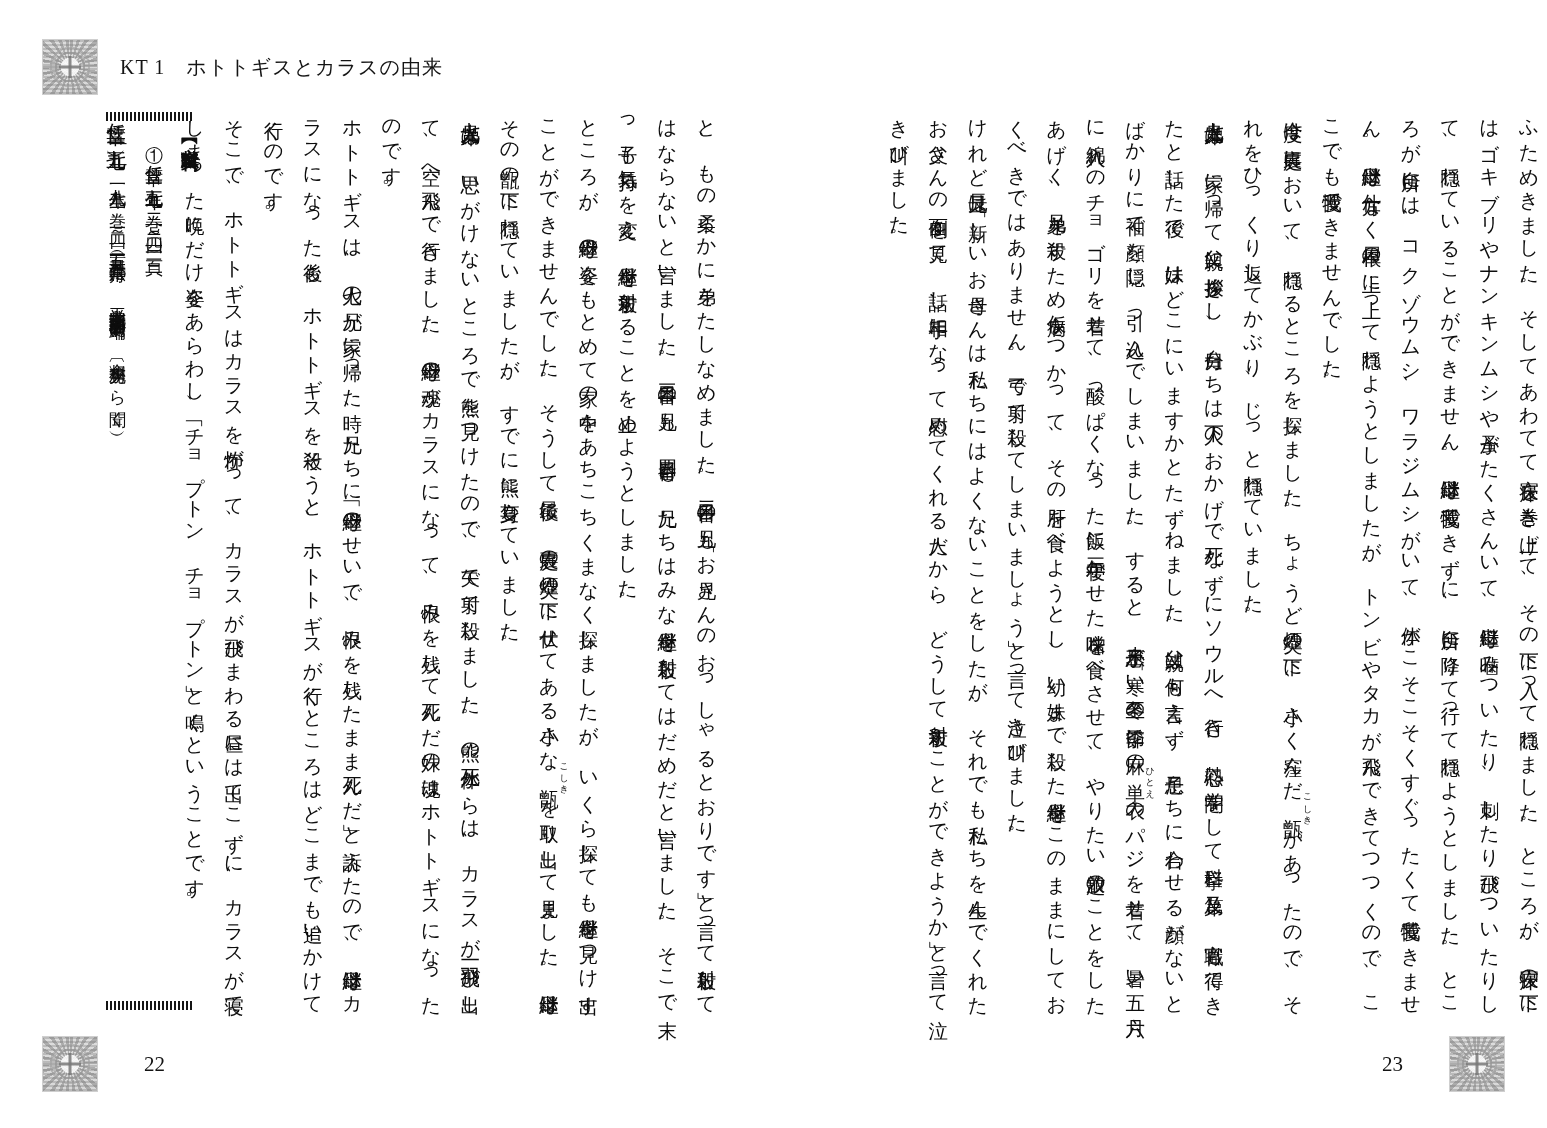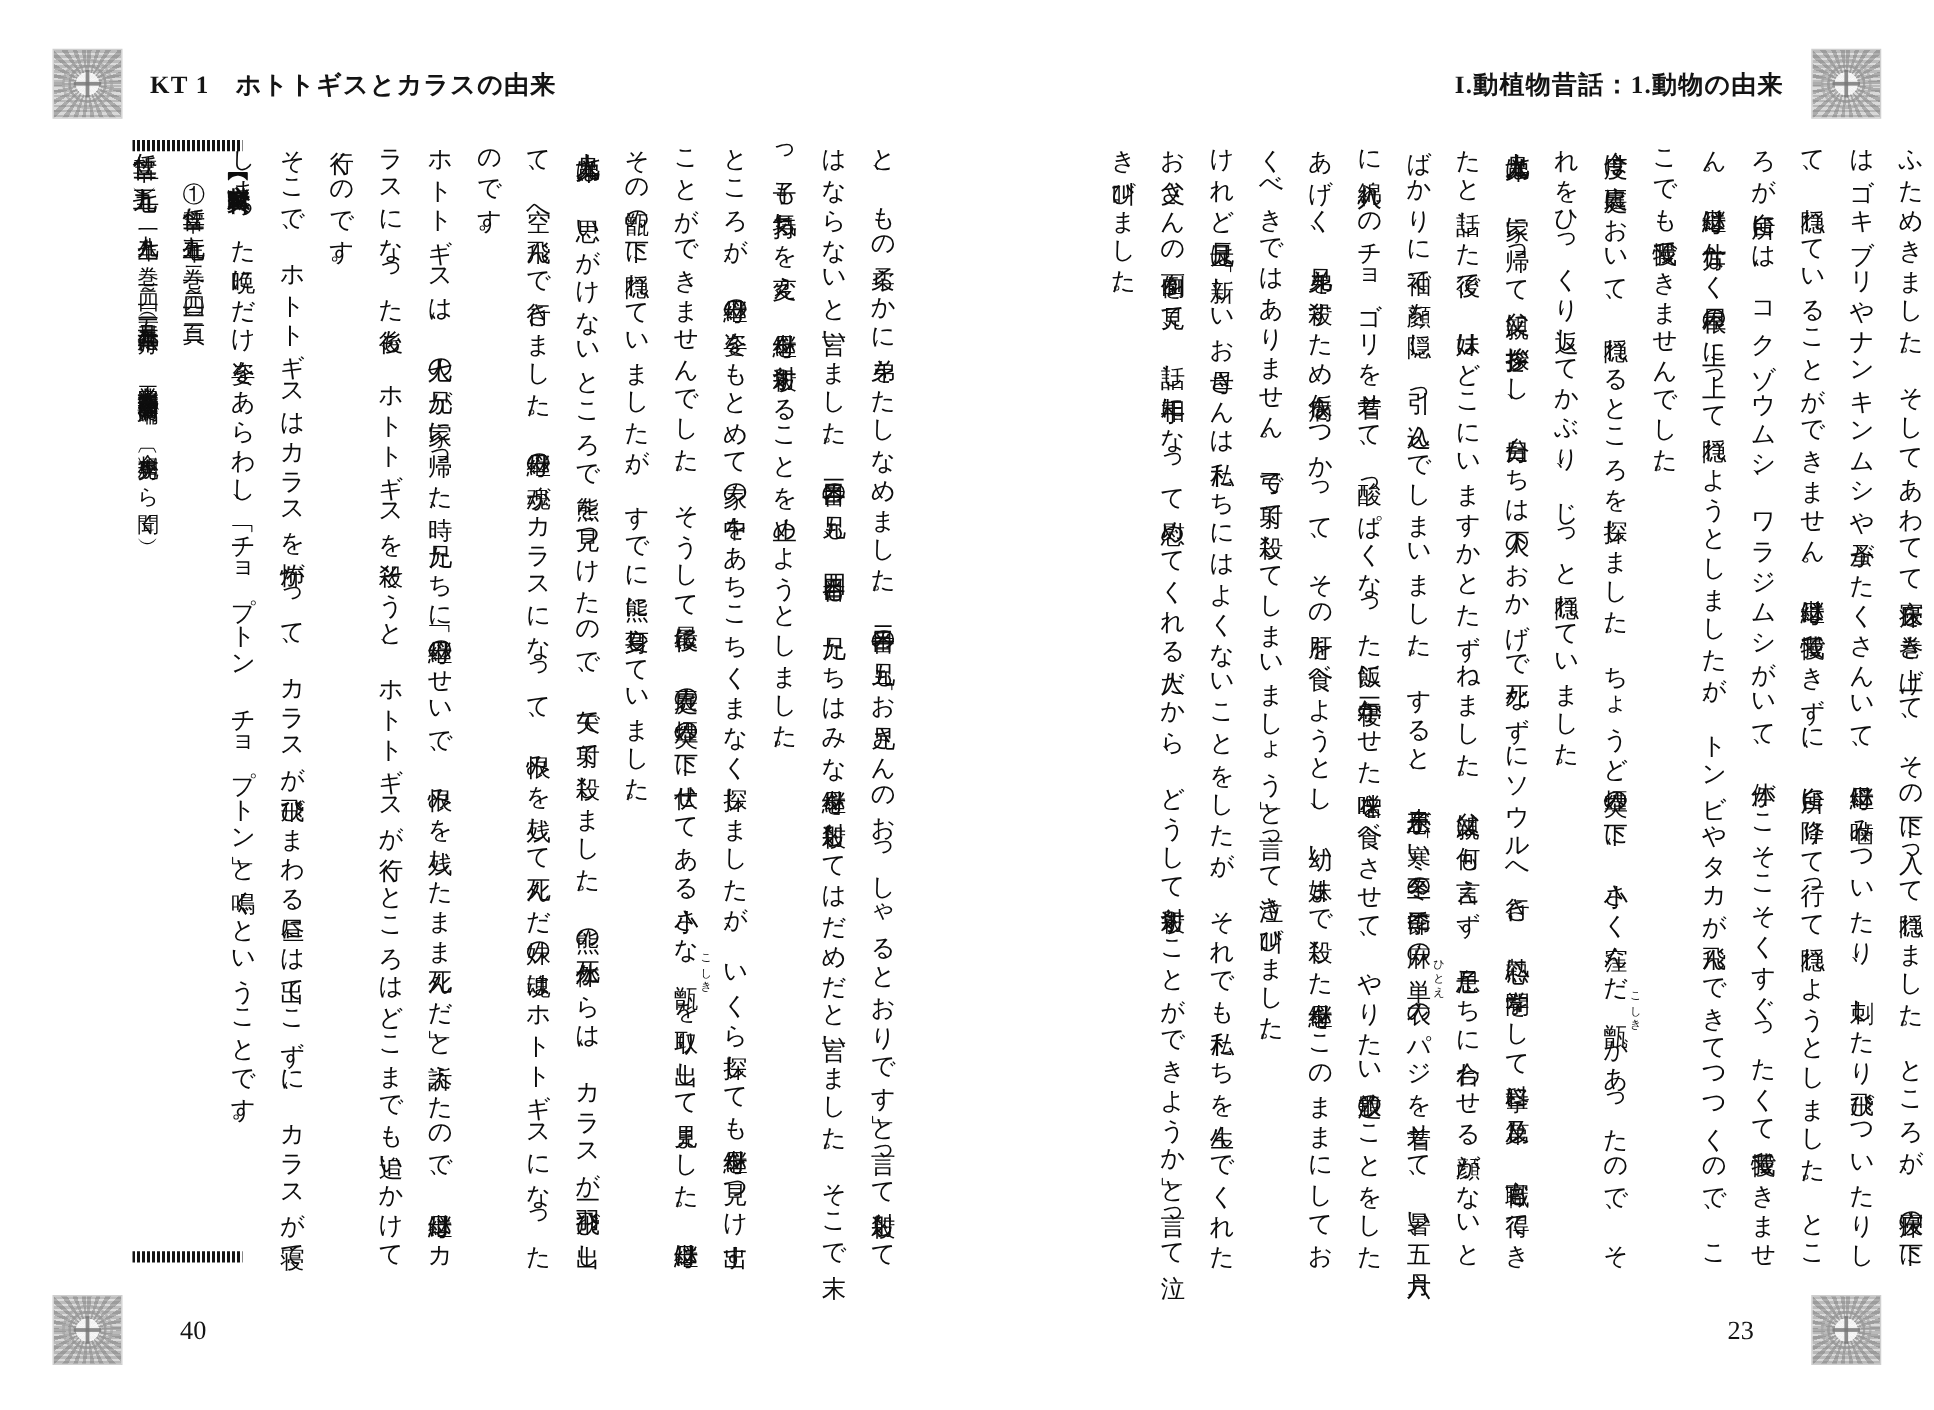--- a/index.html
+++ b/index.html
@@ -55,21 +55,20 @@
   }
 
   
   .runhead {
     position: absolute;
     top: 38px;
     display: flex;
     align-items: center;
     gap: 22px;
     height: 58px;
-    font-weight: bold;
   }
   .runhead-left  { left: 42px; }
   .runhead-right { right: 42px; }
 
   .runhead-text {
     font-size: 20px;
     letter-spacing: 1px;
     white-space: nowrap;
     color: #141414;
   }
@@ -165,42 +164,38 @@
 </head>
 <body>
 
 <div class="spread">
 
   <div class="runhead runhead-left">
     <div class="ornament"></div>
     <div class="runhead-text">KT 1　ホトトギスとカラスの由来</div>
   </div>
 
-  <div class="runhead runhead-right">
-    <div class="runhead-text">I.動植物昔話：1.動物の由来</div>
-    <div class="ornament"></div>
-  </div>
 
   <div class="page page-right">
     <div class="vtext"><span>れるわ。私を隠してちょうだい」と泣き叫び、「どうしたらいいの、どうしたらいいの」とあわてふためきました。そしてあわてて寝床を巻き上げて、その下に入って隠れました。ところが、寝床の下にはゴキブリやナンキンムシや蚤がたくさんいて、継母に噛みついたり、刺したり飛びついたりして、隠れていることができません。継母は我慢できずに、台所に降りて行って隠れようとしました。ところが台所には、コクゾウムシ、ワラジムシがいて、体がこそこそくすぐったくて我慢できません。継母は仕方なく屋根の上に上って隠れようとしましたが、トンビやタカが飛んできてつつくので、ここでも我慢できませんでした。</span><br><span>今度は裏庭において、隠れるところを探しました。ちょうど煙突の下に、小さく窪んだ</span><ruby><span>甑</span><rt>こしき</rt></ruby><span>があったので、それをひっくり返してかぶり、じっと隠れていました。</span><br><span>七人兄弟は、家に帰って父親に挨拶をし、自分たちは下人のおかげで死なずにソウルへ行き、熱心に学問をして科挙に及第し、官職も得てきたと話した後で、妹はどこにいますかとたずねました。父親は何も言えず、息子たちに合わせる顔がないとばかりに袖で顔を隠し、引っ込んでしまいました。すると、末息子が「寒い冬至の季節に麻の</span><ruby><span>単衣</span><rt>ひとえ</rt></ruby><span>のパジを着せて、暑い五、六月に綿入れのチョゴリを着せて、酸っぱくなった飯に三年寝かせた味噌を食べさせて、やりたい放題のことをしたあげく、兄弟を殺すため仮病をつかって、その肝を食べようとし、幼い妹まで殺した継母をこのままにしておくべきではありません。弓で射て殺してしまいましょう」と言って泣き叫びました。</span><br><span>けれど長兄は「新しいお母さんは私たちにはよくないことをしたが、それでも私たちを生んでくれたお父さんの面倒を見て、話し相手になって慰めてくれる人だから、どうして射殺すことができようか」と言って泣き叫びました。</span></div>
   </div>
 
   <div class="page page-left">
     <div class="vtext"><span>と、もの柔らかに弟をたしなめました。二番目の兄も「お兄さんのおっしゃるとおりです」と言って射殺してはならないと言いました。三番目の兄も、四番目も、兄たちはみな継母を射殺してはだめだと言いました。そこで末っ子も気持ちを変え、継母を射殺することを止めようとしました。</span><br><span>ところが、継母の姿をもとめて家の中をあちこちくまなく探しましたが、いくら探しても継母を見つけ出すことができませんでした。そうして最後に、裏庭の煙突の下に伏せてある小さな</span><ruby><span>甑</span><rt>こしき</rt></ruby><span>を取り出して見ました。継母はその甑の下に隠れていましたが、すでに熊に変身していました。</span><br><span>七人兄弟は、思いがけないところで熊を見つけたので、矢で射て殺しました。熊の死体からは、カラスが一羽飛び出して、空へ飛んで行きました。継母の魂がカラスになって、恨みを残して死んだ妹の魂はホトトギスになったのです。</span><br><span>ホトトギスは、七人の兄が家に帰った時、兄たちに「継母のせいで、恨みを残したまま死んだ」と訴えたので、継母はカラスになった後も、ホトトギスを殺そうと、ホトトギスが行くところはどこまでも追いかけて行くのです。</span><br><span>そこで、ホトトギスはカラスを怖がって、カラスが飛びまわる昼には出てこずに、カラスが寝てしまった晩にだけ姿をあらわし、「チョプトン　チョプトン」と鳴くということです。</span><br><br><span>（任晳宰　一九七五）</span></div>
   </div>
 
   <div class="refblock">
     <div class="ref-rule ref-rule-top"></div>
     <div class="ref-body"><span class="ref-heading">【文献資料】</span><br><span class="ref-line">①任晳宰　一九七五年　二巻　二〇四～一三頁</span><br><span class="ref-line ref-source"><span class="ref-dash">――</span><span>一九八七年　一巻　一二四～二五頁（一九三六年十二月に、平安北道定州郡郭山面石洞下端で、金相充〔男〕から聞く）</span></span></div>
     <div class="ref-rule ref-rule-bottom"></div>
   </div>
 
   <div class="folio folio-left">
     <div class="ornament"></div>
-    <div class="folio-num">40</div>
+    <div class="folio-num">22</div>
   </div>
 
   <div class="folio folio-right">
     <div class="folio-num">23</div>
     <div class="ornament"></div>
   </div>
 
 </div>
 
 </body></html>

